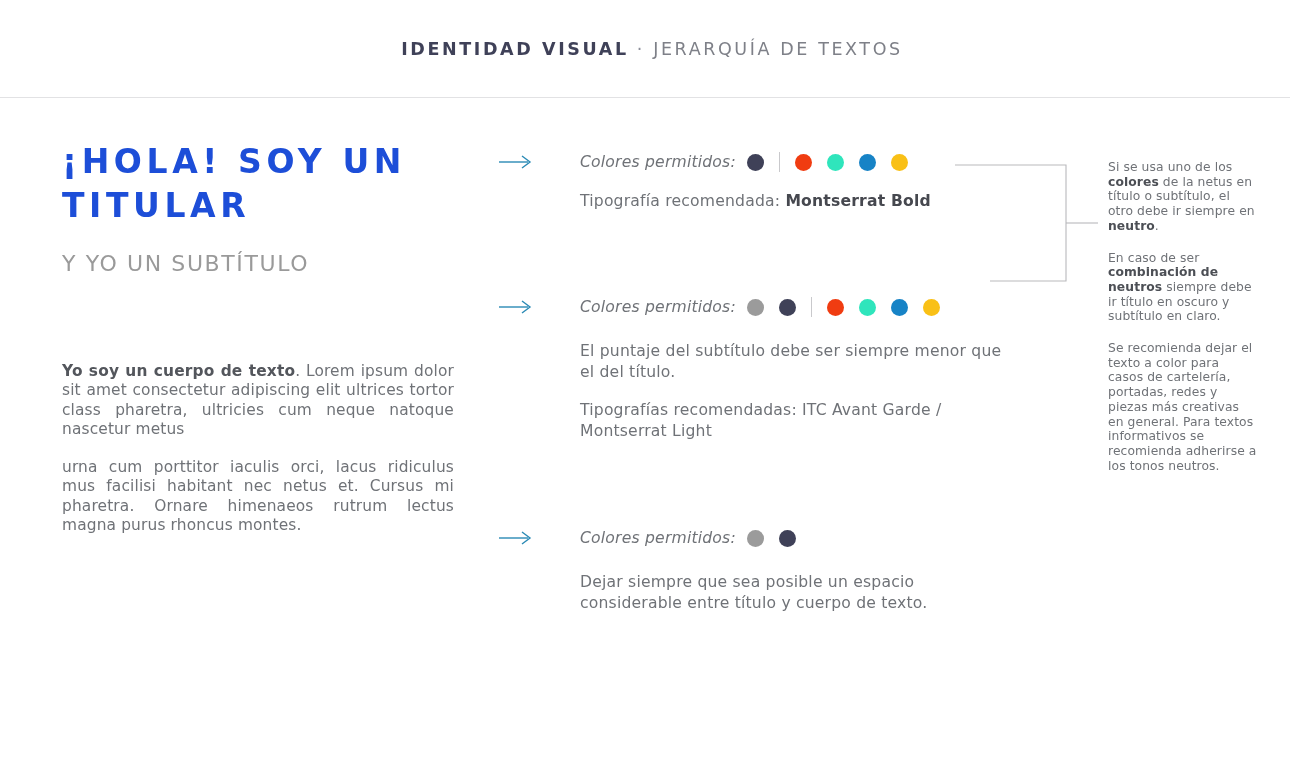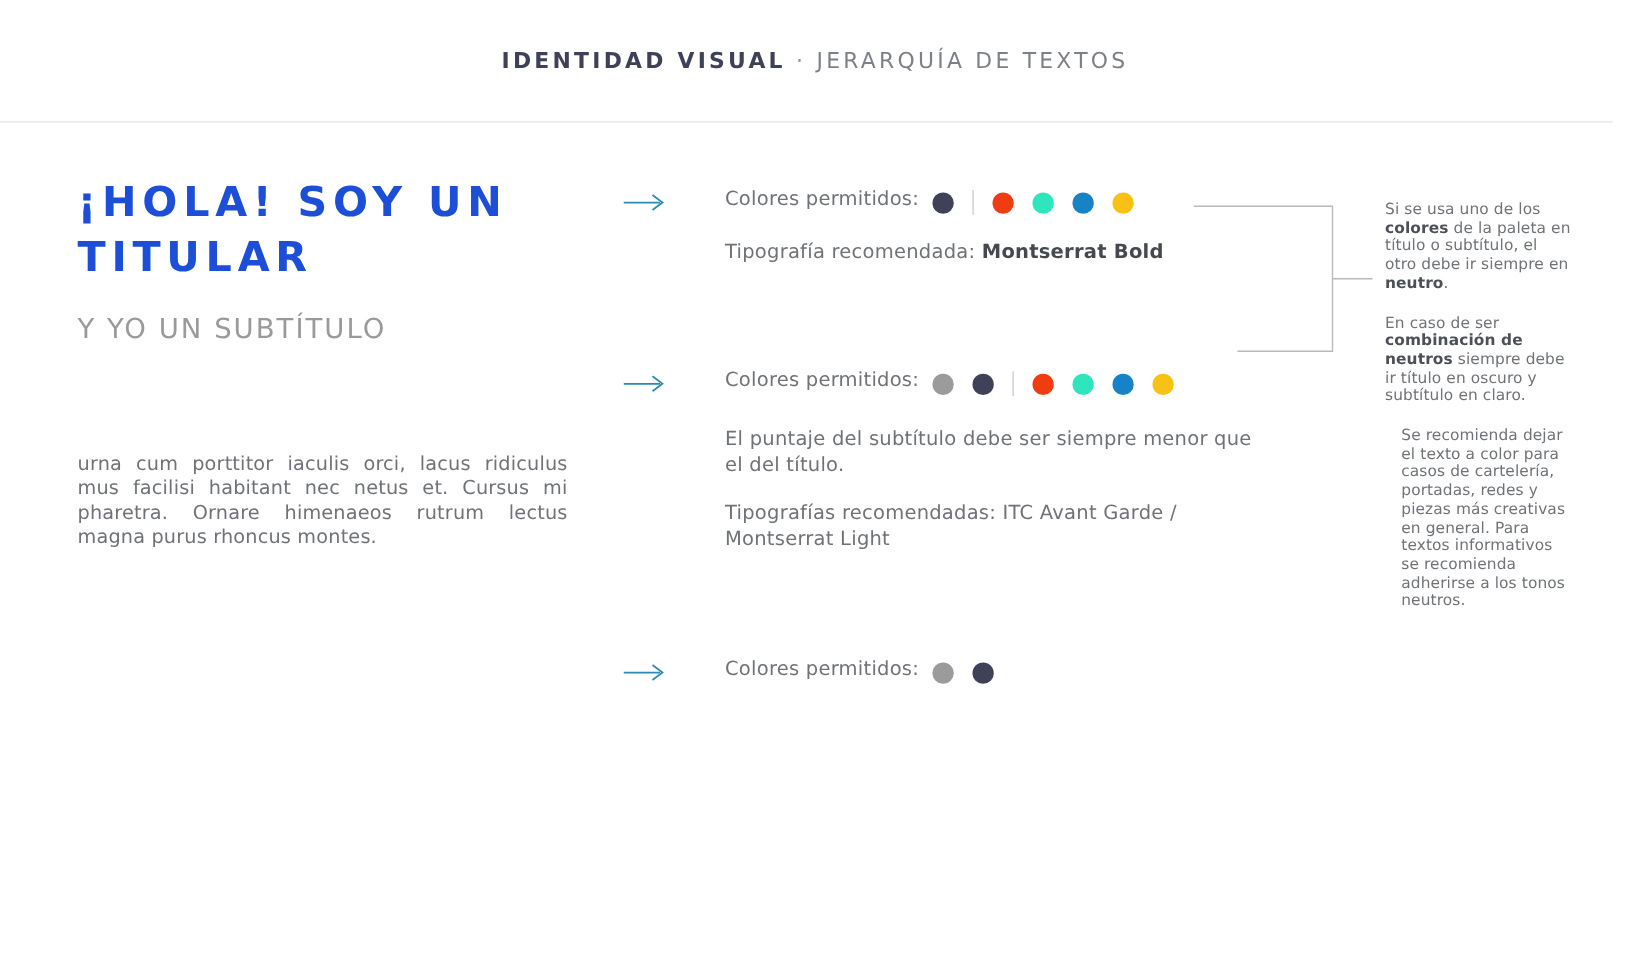--- a/index.html
+++ b/index.html
@@ -50,21 +50,21 @@
   .col-mid { position:absolute; left:498px; top:150px; width:520px; }
   .blk { position:relative; }
   .blk-1 { margin-top:0px; }
   .blk-2 { margin-top:83px; }
   .blk-3 { margin-top:84px; }
 
   .arrow {
     position:absolute; left:0px; top:4px; width:38px; height:16px;
   }
   .row-colores {
-    margin-left:82px; display:flex; height:24px;
+    margin-left:82px; display:flex; align-items:center; height:24px;font-style:italic;
   }
   .lbl {
     font-size:15.6px; color:#6f7277; letter-spacing:0.2px; white-space:nowrap;
   }
   .swatches { display:flex; align-items:center; margin-left:11px; }
   .sw { width:17px; height:17px; border-radius:50%; display:inline-block; }
   .sw + .sw { margin-left:15px; }
   .sw-sep {
     width:1px; height:20px; background:#c9c9cc; margin:0 15px;
     display:inline-block;
@@ -83,41 +83,44 @@
   .bracket { position:absolute; left:0; top:0; width:1304px; height:769px;
              pointer-events:none; }
 
   
   .col-right { position:absolute; left:1108px; top:160px; width:150px; }
   .note {
     font-size:12.3px; color:#6f7277; line-height:14.7px;
     margin-bottom:17px; letter-spacing:0.1px;
   }
   .note b { color:#4c4f55; font-weight:bold; }
-  .note:last-child { margin-bottom:0;margin-left:13px; }
+  .note:last-child { margin-bottom:0; }
 </style>
 </head>
 <body>
 
 <div class="page">
 
   <div class="header">
     <div class="header-title">
       <span class="ht-bold">IDENTIDAD VISUAL</span>
       <span class="ht-dot">·</span>
       <span class="ht-light">JERARQUÍA DE TEXTOS</span>
     </div>
   </div>
   <div class="header-rule"></div>
 
   <div class="col-left">
     <h1 class="titular">¡HOLA! SOY UN TITULAR</h1>
     <div class="subtitulo">Y YO UN SUBTÍTULO</div>
 
     <div class="body-copy">
+      <p class="body-par">
+        <b>Yo soy un cuerpo de texto</b><span>. Lorem ipsum dolor sit amet consectetur adipiscing elit ultrices tortor class  pharetra, ultricies cum neque natoque nascetur metus</span>
+      </p>
       <p class="body-par">
         <span>urna cum porttitor iaculis orci, lacus ridiculus mus facilisi habitant nec netus et. Cursus mi pharetra. Ornare himenaeos rutrum lectus magna purus rhoncus montes.</span>
       </p>
     </div>
   </div>
 
   <svg class="bracket">
 
     <path d="M955,165 L1066,165 L1066,281 L990,281" fill="none" stroke="#b9b9bc" stroke-width="1.1"></path>
 
@@ -173,27 +176,28 @@
         <path d="M1,8 L30,8" stroke="#2a8ab5" stroke-width="1.4" fill="none"></path>
         <path d="M24,2 L32,8 L24,14" stroke="#2a8ab5" stroke-width="1.4" fill="none"></path>
       </svg>
       <div class="row-colores">
         <span class="lbl">Colores permitidos:</span>
         <span class="swatches">
           <span class="sw" style="background:#9b9b9b"></span>
           <span class="sw" style="background:#3f4158"></span>
         </span>
       </div>
+      <p class="mid-par gap">Dejar siempre que sea posible un espacio considerable entre título y cuerpo de texto.</p>
     </div>
 
   </div>
 
   <div class="col-right">
     <p class="note">
-      <span>Si se usa uno de los </span><b>colores</b><span> de la paleta en título o subtítulo, el otro debe ir siempre en </span><b>neutro</b><span>.</span>
+      <span>Si se usa uno de los </span><b>colores</b><span> de la netus en título o subtítulo, el otro debe ir siempre en </span><b>neutro</b><span>.</span>
     </p>
     <p class="note">
       <span>En caso de ser </span><b>combinación de neutros</b><span> siempre debe ir título en oscuro y subtítulo en claro.</span>
     </p>
     <p class="note">
       <span>Se recomienda dejar el texto a color para casos de cartelería, portadas, redes y piezas más creativas en general. Para textos informativos se recomienda adherirse a los tonos neutros.</span>
     </p>
   </div>
 
 </div>

